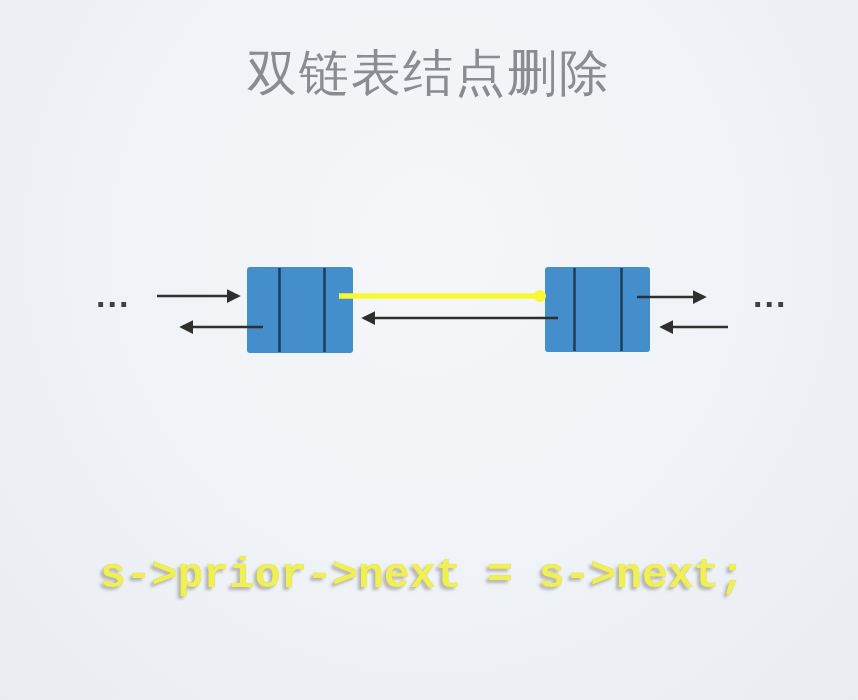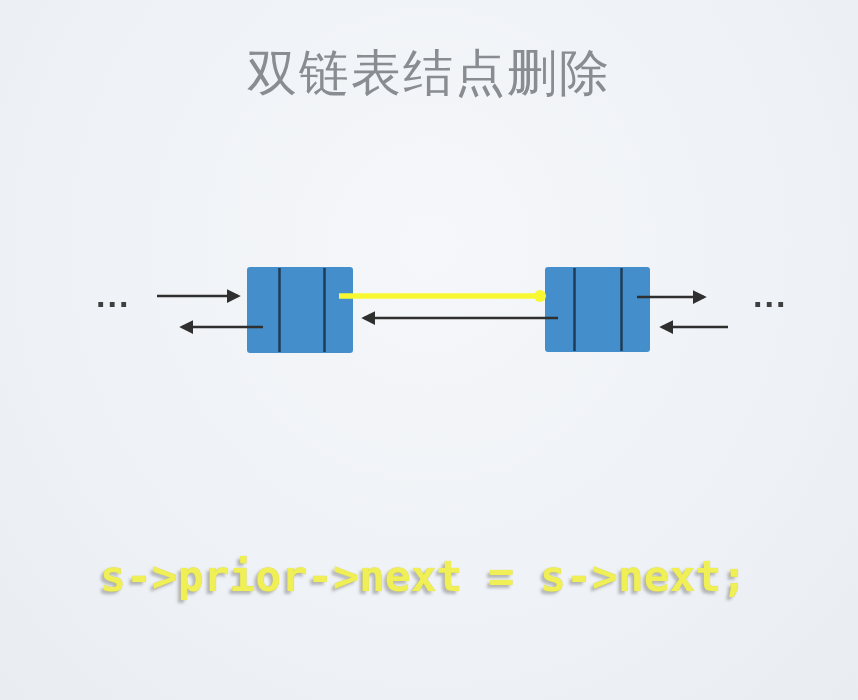--- a/index.html
+++ b/index.html
@@ -41,20 +41,21 @@
     left: 100px;
     font-family: "DejaVu Sans Mono", "Liberation Mono", monospace;
     font-size: 43px;
     font-weight: bold;
     white-space: pre;
   }
   .code-line { height: 72px; line-height: 72px; }
   .code-line.c-yellow {
     color: #f0f056;
     text-shadow: -3px 3px 3px rgba(125,125,125,0.50), 0 0 1px #caca2e;
+    font-family: Liberation Mono, monospace;
   }
 </style>
 </head>
 <body>
 
 <div class="slide">
 
   <h1 class="slide-title">双链表结点删除</h1>
 
   <div class="diagram">

